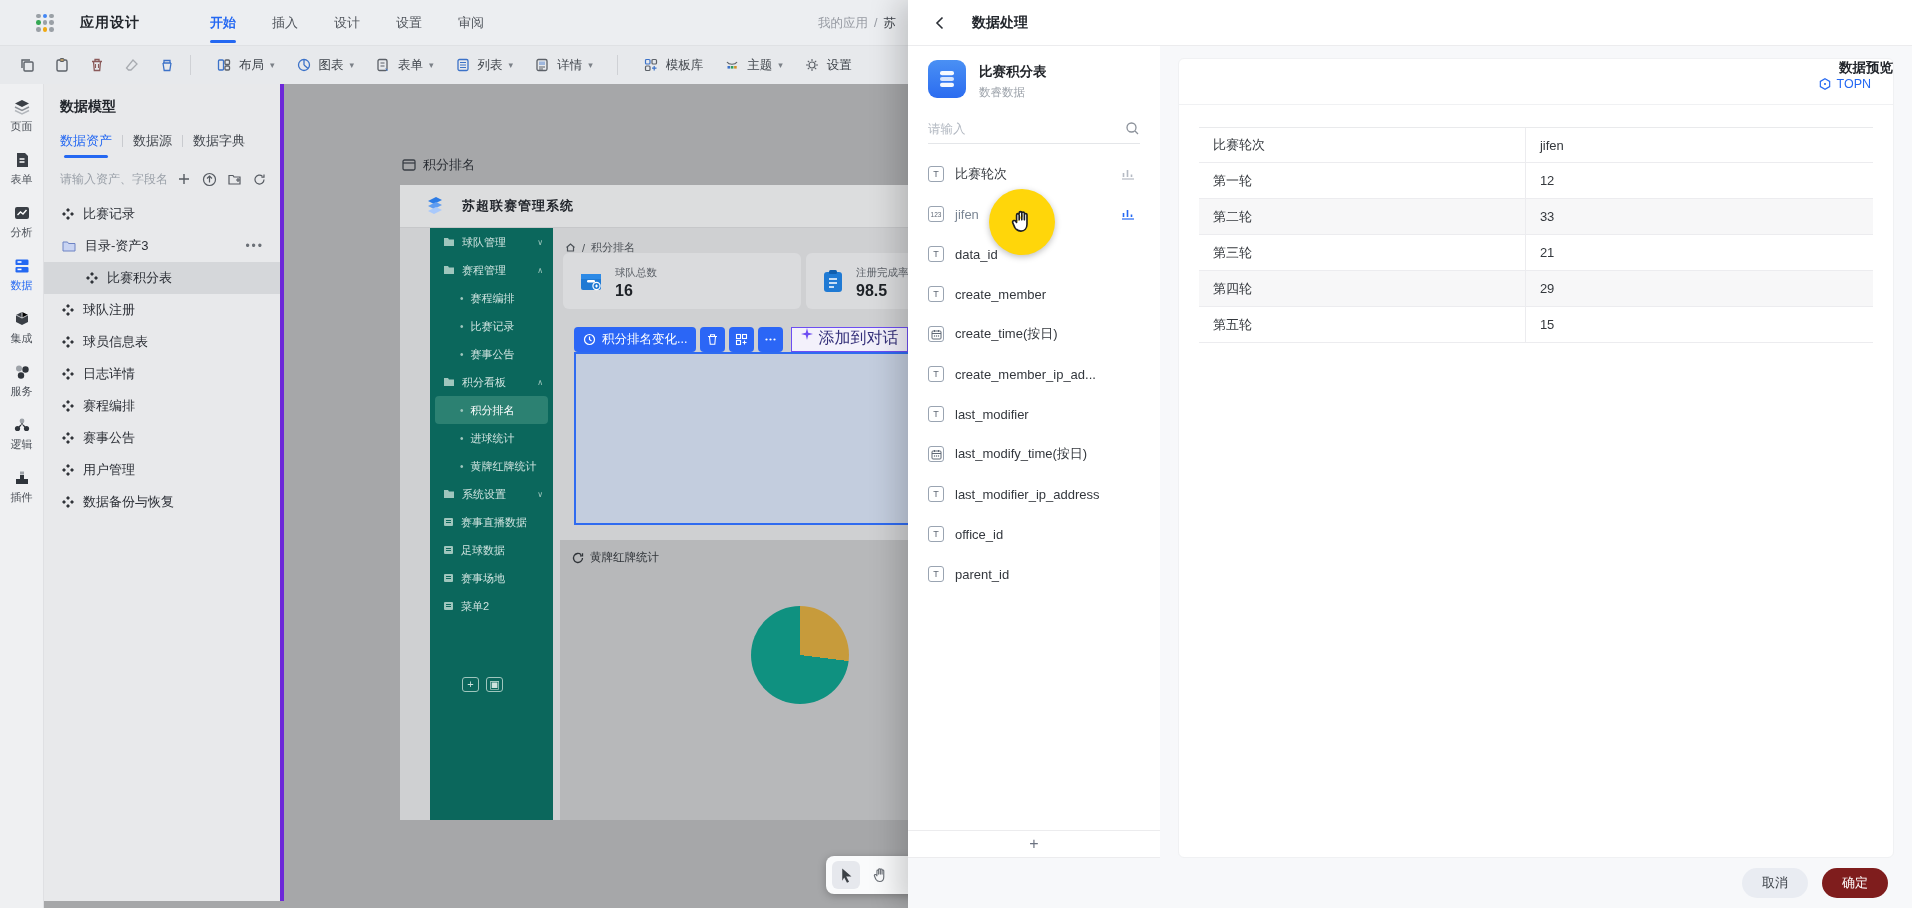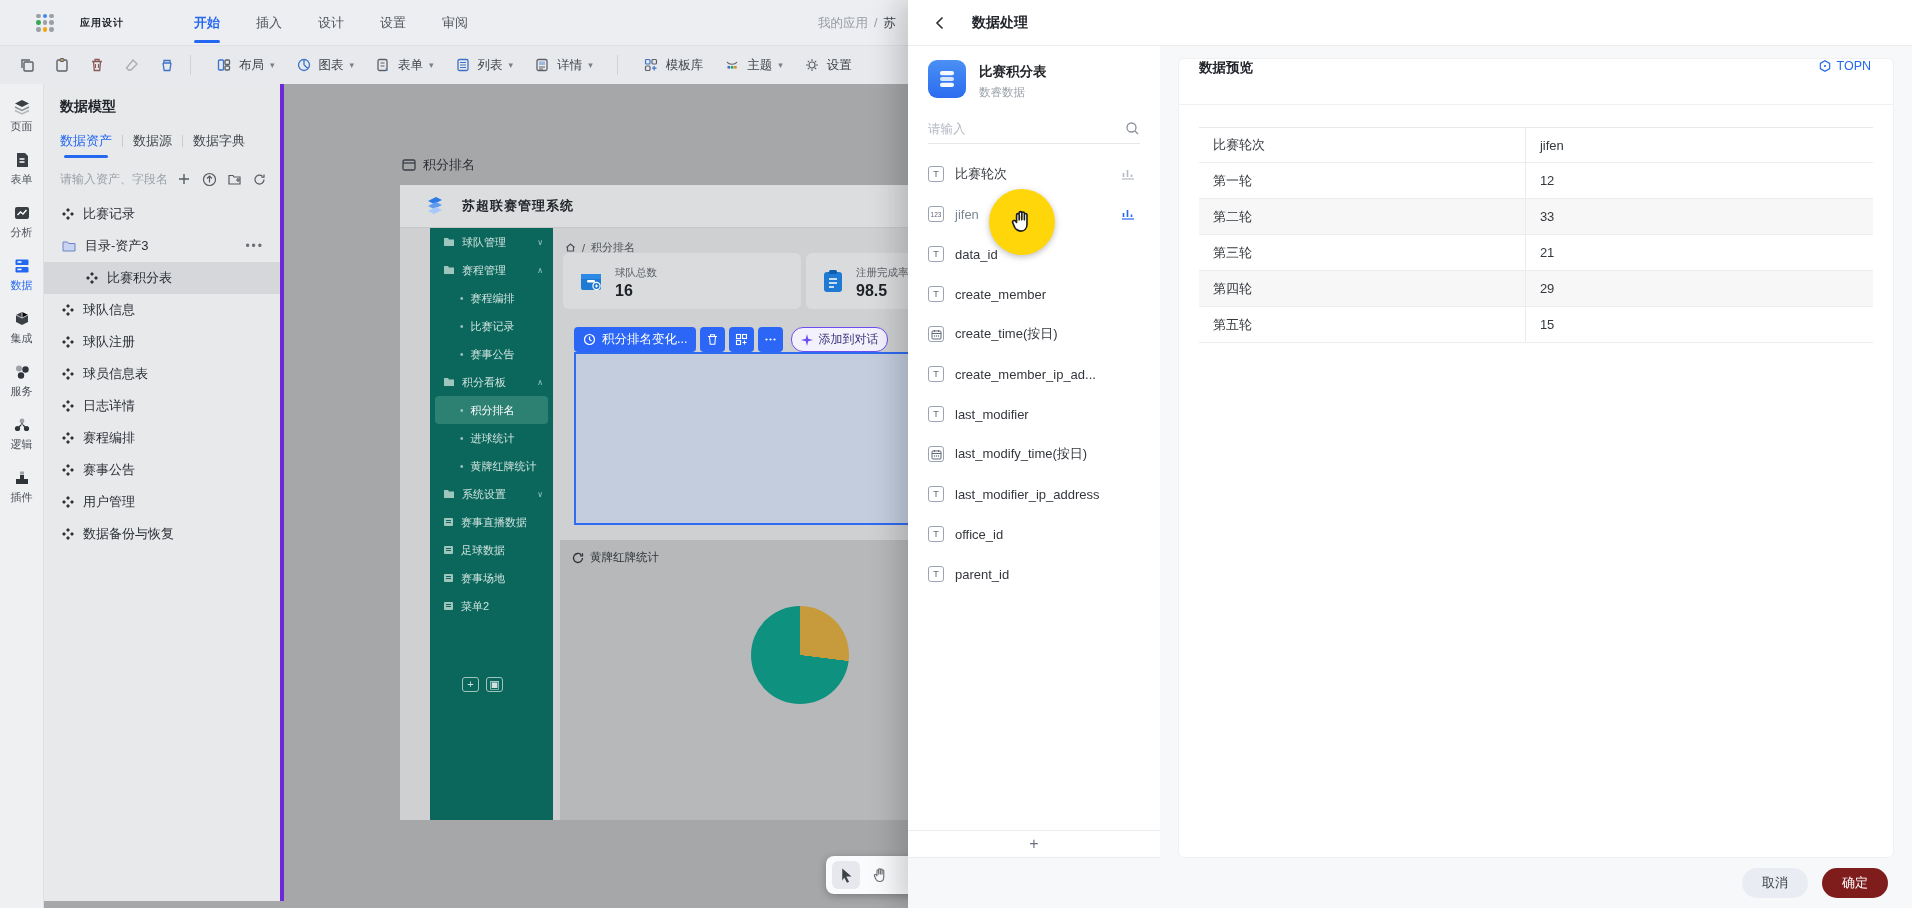--- a/index.html
+++ b/index.html
@@ -5,21 +5,21 @@
   * { margin:0; padding:0; box-sizing:border-box; }
   body { font-family:"Liberation Sans","DejaVu Sans",sans-serif; background:#888; }
   .stage { position:relative; width:1912px; height:908px; background:#a6a7a9; overflow:hidden; }
   svg { display:block; }
 
   
   .app-header { position:absolute; left:0; top:0; width:1912px; height:46px; background:#eceef1; border-bottom:1px solid #dfe1e4; display:flex; align-items:center; z-index:1; }
   .logo-grid { width:18px; height:18px; margin-left:36px; display:grid; grid-template-columns:repeat(3,1fr); gap:2px; }
   .logo-grid i { border-radius:50%; background:#9aa0a6; }
   .logo-grid i.b { background:#4285f4; } .logo-grid i.g { background:#34a853; } .logo-grid i.y { background:#f0a812; }
-  .app-title { font-size:10px; font-weight:bold; color:#22262c; margin-left:26px; letter-spacing:1px; }
+  .app-title { font-size:14px; font-weight:bold; color:#22262c; margin-left:26px; letter-spacing:1px; }
   .menu-tabs { display:flex; height:46px; margin-left:52px; }
   .menu-tab { position:relative; height:46px; display:flex; align-items:center; padding:0 18px; font-size:13px; color:#50555c; cursor:pointer; }
   .menu-tab.active { color:#2468f2; font-weight:bold; }
   .menu-tab.active::after { content:""; position:absolute; left:50%; transform:translateX(-50%); bottom:3px; width:26px; height:3px; border-radius:2px; background:#2468f2; }
   .crumbs { position:absolute; left:818px; top:0; height:46px; display:flex; align-items:center; gap:6px; font-size:12.5px; color:#969aa2; white-space:nowrap; }
   .crumbs .cur { color:#3f444b; }
 
   
   .ribbon { position:absolute; left:0; top:46px; width:1912px; height:38px; background:#e7e9ec; display:flex; align-items:center; z-index:1; }
   .ribbon .tools { display:flex; align-items:center; gap:17px; margin-left:18px; }
@@ -64,21 +64,21 @@
   .nav-row.active { background:#2c8172; border-radius:4px; margin:0 5px; padding-left:25px; color:#ffffff; }
   .pv-side-btns { position:absolute; left:32px; bottom:128px; display:flex; gap:7px; }
   .pv-side-btns i { width:17px; height:15px; border:1px solid #9fc6bd; border-radius:3px; color:#cfe3df; font-size:11px; line-height:13px; text-align:center; font-style:normal; }
   .pv-bread { position:absolute; left:165px; top:55px; display:flex; align-items:center; gap:6px; font-size:11px; color:#4c5157; }
   .stat-card { position:absolute; height:56px; background:#dadbdd; border-radius:6px; display:flex; align-items:center; gap:11px; padding-left:15px; }
   .stat-card .txt b { display:block; font-size:16px; color:#1d2126; font-weight:bold; margin-top:2px; }
   .stat-card .txt em { font-style:normal; font-size:10.5px; color:#5b6067; }
   .wtoolbar { position:absolute; left:174px; top:142px; display:flex; gap:4px; align-items:center; }
   .bluepill { height:25px; background:#2b66f6; border-radius:4px; color:#fff; font-size:12.5px; display:flex; align-items:center; gap:6px; padding:0 9px; cursor:pointer; }
   .bluesq { width:25px; height:25px; background:#2b66f6; border-radius:4px; display:flex; align-items:center; justify-content:center; color:#fff; cursor:pointer; }
-  .chatbtn { height:25px; margin-left:4px; background:#f3f1fb; border:1.5px solid #6d4df2; border-radius:12px; color:#35307a; font-size:12px; display:flex; align-items:center; gap:5px; padding:0 9px; cursor:pointer; }
+  .chatbtn { height:25px; margin-left:4px; background:#f3f1fb; border:1.5px solid #6d4df2; border-radius:0; color:#35307a; font-size:16px; display:flex; align-items:flex-start; gap:5px; padding:0 9px; cursor:pointer; }
   .chart-sel { position:absolute; left:174px; top:167px; width:386px; height:173px; background:#c3cdde; border:2px solid #2f6bf0; }
   .widget2 { position:absolute; left:160px; top:355px; right:0; bottom:0; background:#b7b8ba; }
   .widget2-label { display:flex; align-items:center; gap:6px; font-size:11.5px; color:#2f3338; padding:10px 0 0 12px; }
   .pie { position:absolute; left:191px; top:66px; width:98px; height:98px; border-radius:50%; }
   .float-toolbar { position:absolute; left:826px; top:856px; width:110px; height:38px; background:#fafbfc; border-radius:8px; box-shadow:0 2px 8px rgba(0,0,0,.25); display:flex; align-items:center; gap:6px; padding-left:6px; z-index:2; }
   .ft-btn { width:28px; height:28px; border-radius:6px; display:flex; align-items:center; justify-content:center; cursor:pointer; }
   .ft-btn.active { background:#e6e8ed; }
 
   
   .overlay { position:absolute; left:908px; top:0; right:0; bottom:0; background:#fff; box-shadow:-10px 0 28px rgba(0,0,0,.18); z-index:10; }
@@ -97,21 +97,21 @@
   .field-row { height:40px; display:flex; align-items:center; gap:11px; padding-left:20px; cursor:pointer; }
   .field-name { font-size:13px; color:#33373d; }
   .field-row.hl .field-name { color:#7b8694; }
   .field-chart { margin-left:auto; margin-right:24px; }
   .type-ic { width:16px; height:16px; border:1px solid #9aa4b2; border-radius:3px; color:#5f6875; font-size:9px; display:flex; align-items:center; justify-content:center; flex:none; background:#fff; }
   .type-ic.num { font-size:6.5px; letter-spacing:0; }
   .plus-bar { position:absolute; left:0; right:0; bottom:50px; height:28px; background:#fff; border-top:1px solid #ececee; border-bottom:1px solid #ececee; display:flex; align-items:center; justify-content:center; font-size:16px; color:#6b7280; cursor:pointer; }
   .col-foot { position:absolute; left:0; right:0; bottom:0; height:50px; background:#f7f8fa; }
   .ov-right { position:absolute; left:252px; top:46px; right:0; bottom:0; background:#f7f8fa; }
   .card { position:absolute; left:18px; top:12px; right:18px; bottom:50px; background:#fff; border-radius:6px; border:1px solid #f0f1f3; }
-  .card-header { height:46px; border-bottom:1px solid #f0f1f3; display:flex; align-items:flex-start; }
+  .card-header { height:46px; border-bottom:1px solid #f0f1f3; display:flex; align-items:flex-end;flex-direction:column; }
   .card-title { font-size:13.5px; font-weight:bold; color:#22262c; margin-left:20px; }
   .topn { margin-left:auto; margin-right:22px; display:flex; align-items:center; gap:5px; color:#2468f2; font-size:12.5px; cursor:pointer; }
   .ptable { margin:22px 20px 0; }
   .ptable .tr { display:flex; height:36px; border-bottom:1px solid #ececef; }
   .ptable .tr.head { border-top:1px solid #e9eaec; background:#fff; }
   .ptable .tr.stripe { background:#f7f7f8; }
   .ptable .td { display:flex; align-items:center; padding-left:14px; font-size:13px; color:#34383d; }
   .ptable .c1 { width:48.5%; border-right:1px solid #ececef; }
   .ptable .c2 { flex:1; }
   .ov-footer { position:absolute; left:0; right:0; bottom:0; height:50px; display:flex; align-items:center; justify-content:flex-end; gap:14px; padding-right:24px; background:#f7f8fa; }
@@ -390,26 +390,20 @@
       <div class="tree-row indent selected">
         <svg width="12" height="12" viewBox="0 0 12 12">
             <path d="M6 0l2 2-2 2-2-2zM0 6l2-2 2 2-2 2zM8 6l2-2 2 2-2 2zM6 8l2 2-2 2-2-2z" fill="#2f3338"></path>
           </svg>
         <span>比赛积分表</span>
       </div>
       <div class="tree-row">
         <svg width="12" height="12" viewBox="0 0 12 12">
             <path d="M6 0l2 2-2 2-2-2zM0 6l2-2 2 2-2 2zM8 6l2-2 2 2-2 2zM6 8l2 2-2 2-2-2z" fill="#2f3338"></path>
           </svg>
-        <span>球队信息</span>
-      </div>
-      <div class="tree-row">
-        <svg width="12" height="12" viewBox="0 0 12 12">
-            <path d="M6 0l2 2-2 2-2-2zM0 6l2-2 2 2-2 2zM8 6l2-2 2 2-2 2zM6 8l2 2-2 2-2-2z" fill="#2f3338"></path>
-          </svg>
         <span>球队注册</span>
       </div>
       <div class="tree-row">
         <svg width="12" height="12" viewBox="0 0 12 12">
             <path d="M6 0l2 2-2 2-2-2zM0 6l2-2 2 2-2 2zM8 6l2-2 2 2-2 2zM6 8l2 2-2 2-2-2z" fill="#2f3338"></path>
           </svg>
         <span>球员信息表</span>
       </div>
       <div class="tree-row">
         <svg width="12" height="12" viewBox="0 0 12 12">

